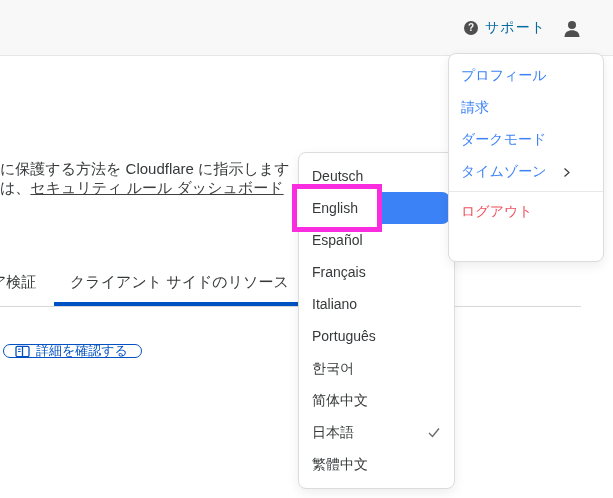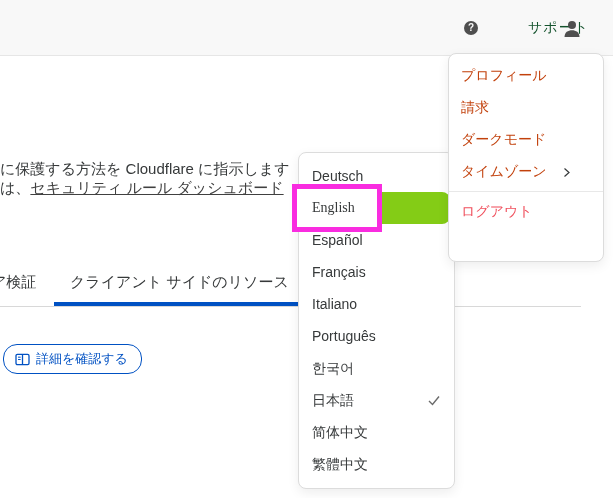--- a/index.html
+++ b/index.html
@@ -17,67 +17,67 @@
   }
   .support {
     position: absolute; left: 464px; top: 0; height: 56px;
     display: flex; align-items: center; gap: 7px; cursor: pointer;
   }
   .help-circle {
     width: 14px; height: 14px; border-radius: 50%; background: #4f4f4f;
     color: #f8f8f8; font-size: 10px; font-weight: bold;
     display: flex; align-items: center; justify-content: center; line-height: 1;
   }
-  .support-label { font-size: 14px; color: #14532d; letter-spacing: 1px; margin-left: 43px; }
+  .support-label { font-size: 14px; color: #0369a1; letter-spacing: 1px; }
   .person { position: absolute; left: 562px; top: 19px; width: 20px; height: 20px; cursor: pointer; }
 
   
   .line1 { position: absolute; left: 0; top: 160px; font-size: 15px; white-space: nowrap; }
   .line2 { position: absolute; left: 0; top: 179px; font-size: 15px; white-space: nowrap; }
   .line2 a { color: #404040; text-decoration: underline; cursor: pointer; }
 
   .tab-baseline { position: absolute; left: 0; top: 306px; width: 581px; height: 1px; background: #d8d8d8; }
   .tab { position: absolute; top: 273px; font-size: 15px; color: #36393a; white-space: nowrap; cursor: pointer; }
   .tab.partial { left: -9px; }
   .tab.active { left: 70px; }
   .tab-underline { position: absolute; left: 54px; top: 302px; width: 266px; height: 4px; background: #0051c3; }
 
   .details-btn {
-    position: absolute; left: 3px; top: 344px; height: 30px;
+    position: absolute; left: 3px; top: 344px; height: 14px;
     display: inline-flex; align-items: center; gap: 6px;
     padding: 0 13px 0 11px; border: 1px solid #0051c3; border-radius: 14px;
     background: #fff; color: #0051c3; font-size: 13px; cursor: pointer;
     font-family: inherit;
   }
   .caption { position: absolute; left: 0; top: 374px; font-size: 16px; white-space: nowrap; }
 
   
   .panel {
     position: absolute; background: #fff; border: 1px solid #dcdcdc; border-radius: 8px;
     box-shadow: 0 4px 12px rgba(0,0,0,0.07); z-index: 10;
   }
   .lang-panel { left: 298px; top: 152px; width: 157px; height: 337px; padding-top: 7px; }
   .user-panel { left: 448px; top: 53px; width: 156px; height: 209px; padding-top: 6px; }
 
   .lang-item {
     height: 32px; line-height: 32px; margin: 0 4px; padding-left: 9px;
     font-size: 14px; color: #36393a; cursor: pointer; position: relative;
     border-radius: 8px; white-space: nowrap;
   }
-  .lang-item.hovered { background: #84cc16; font-family: Liberation Serif, serif; }
+  .lang-item.hovered { background: #3b82f6; }
   .lang-item .check { position: absolute; right: 9px; top: 9px; }
   .annotation-box {
     position: absolute; left: -11px; top: -8px; width: 90px; height: 48px;
     background: #ffffff; border: 5px solid #f92ce0; z-index: 1; pointer-events: none;
   }
   .lang-item .lbl { position: relative; z-index: 2; }
 
   .user-item {
     height: 32px; padding: 0 12px; display: flex; align-items: center;
-    justify-content: space-between; font-size: 14px; color: #c2410c; cursor: pointer;
+    justify-content: space-between; font-size: 14px; color: #3b82f6; cursor: pointer;
     white-space: nowrap;
   }
   .user-item .chev { margin-right: 19px; display: flex; }
   .menu-divider { height: 1px; background: #e8e8e8; margin: 3px 0 4px 0; }
   .logout { color: #f0505d; }
 </style>
 </head>
 <body>
 
 <div class="screen">
@@ -131,27 +131,27 @@
     <div class="lang-item">
       <span class="lbl">Italiano</span>
     </div>
     <div class="lang-item">
       <span class="lbl">Português</span>
     </div>
     <div class="lang-item">
       <span class="lbl">한국어</span>
     </div>
     <div class="lang-item">
+      <span class="lbl">简体中文</span>
+    </div>
+    <div class="lang-item">
       <span class="lbl">日本語</span>
       <svg class="check" width="14" height="14" viewBox="0 0 14 14">
         <polyline points="2,8 5.5,11.5 12,3.5" fill="none" stroke="#6b6b6b" stroke-width="1.4"></polyline>
       </svg>
-    </div>
-    <div class="lang-item">
-      <span class="lbl">简体中文</span>
     </div>
     <div class="lang-item">
       <span class="lbl">繁體中文</span>
     </div>
   </div>
 
   <div class="panel user-panel">
     <div class="user-item">
       <span>プロフィール</span>
     </div>

